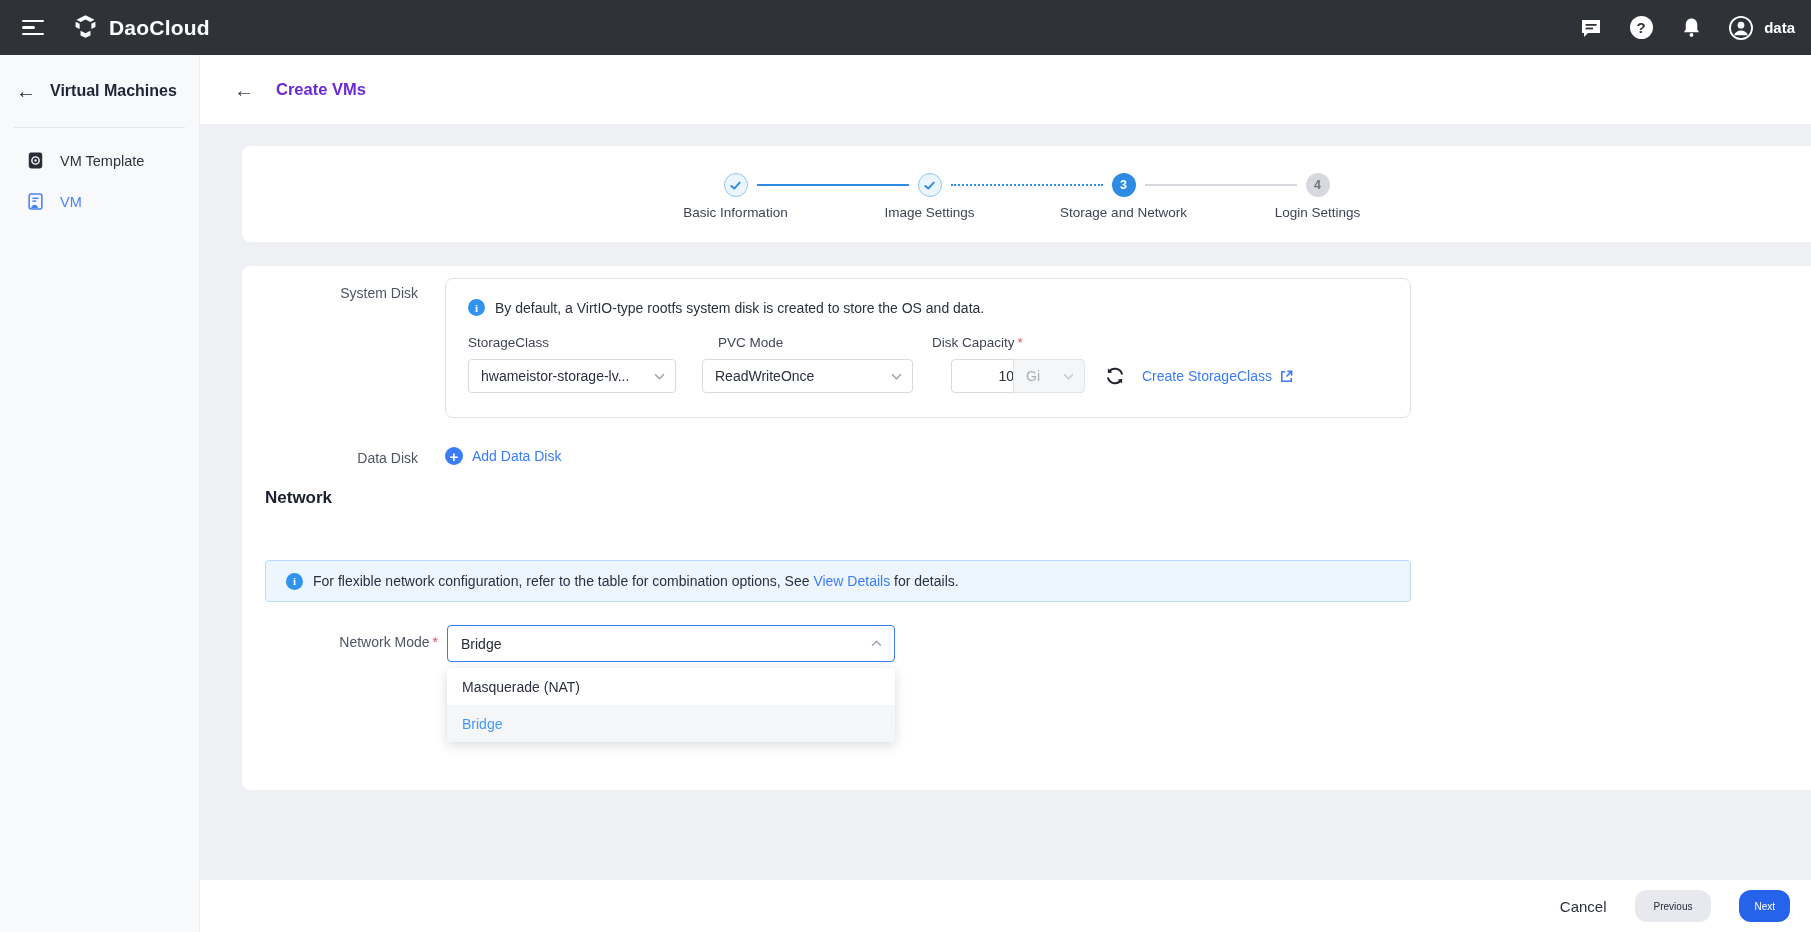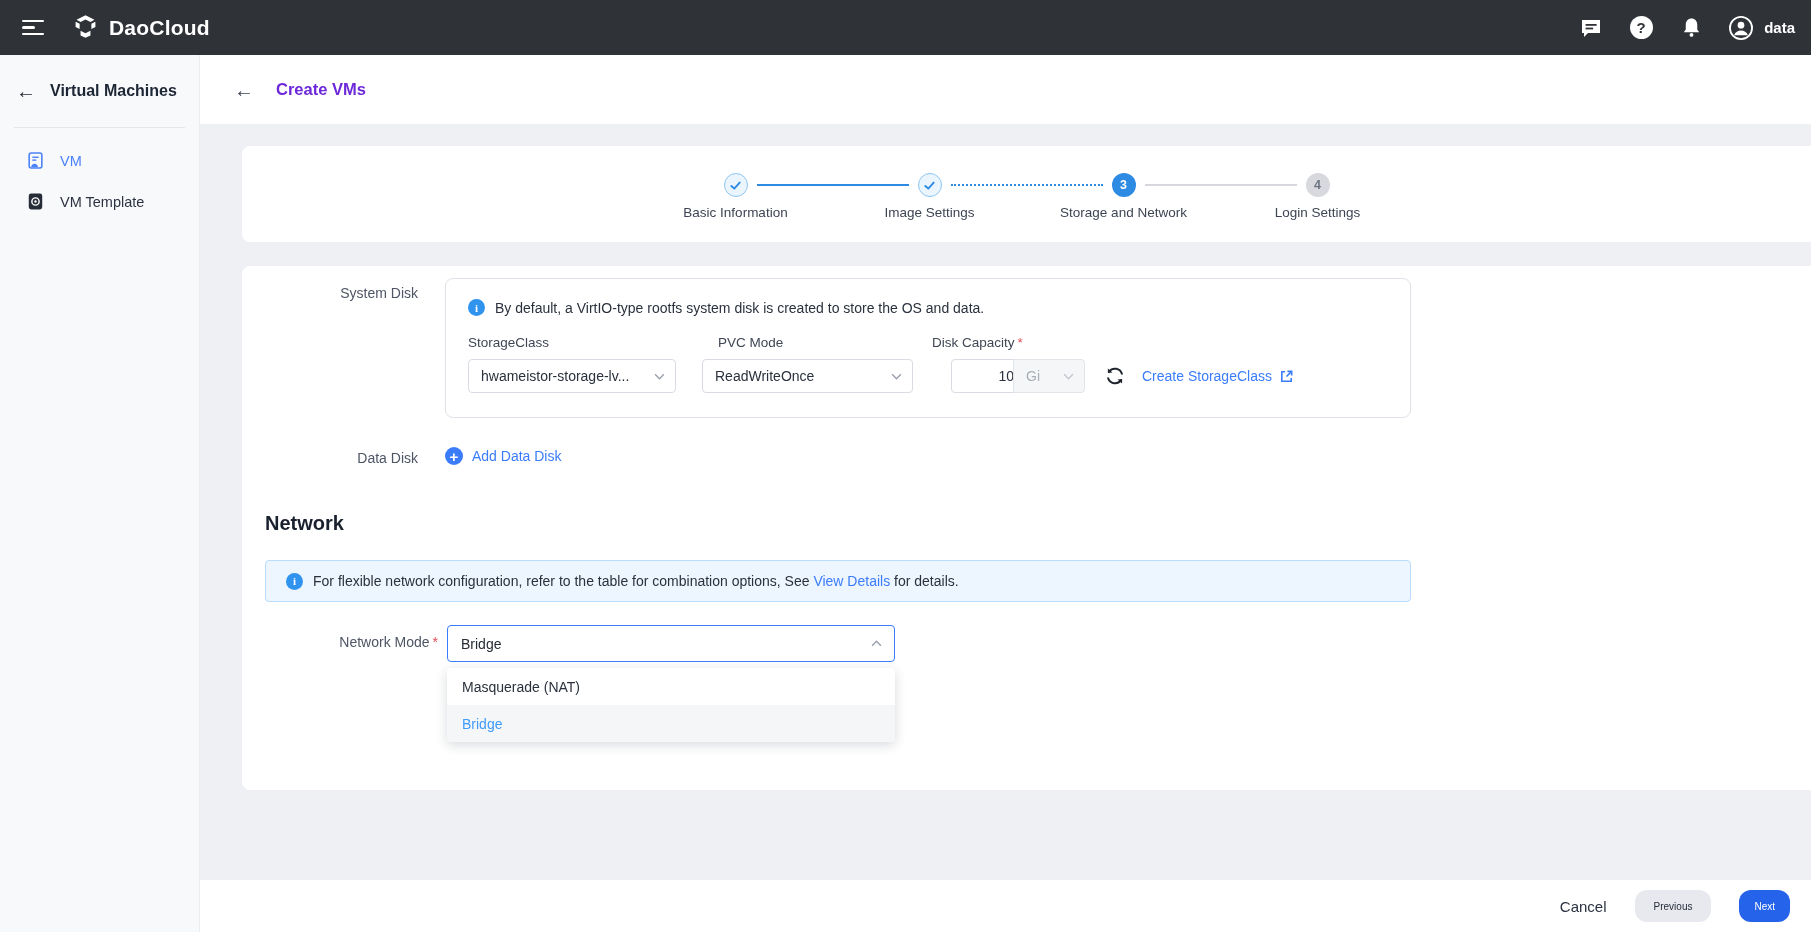--- a/index.html
+++ b/index.html
@@ -59,21 +59,21 @@
   .f-label { position:absolute; top:56px; font-size:13.5px; color:#3f4654; }
   .select { position:absolute; top:80px; height:34px; background:#fff; border:1px solid #d8dbe2; border-radius:4px; display:flex; align-items:center; justify-content:space-between; padding:0 10px 0 12px; font-size:14px; color:#2a313d; cursor:pointer; }
   .select.disabled { background:#f5f6f8; color:#a8aeb8; border-color:#e1e4e9; cursor:default; }
   .num-input { position:absolute; top:80px; height:34px; background:#fff; border:1px solid #d8dbe2; border-radius:4px 0 0 4px; display:flex; align-items:center; justify-content:space-between; padding-left:12px; font-size:14px; color:#2a313d; }
   .spinner { display:flex; flex-direction:column; align-items:center; justify-content:center; width:20px; height:100%; color:#b6bcc6; font-size:8px; line-height:7px; cursor:pointer; }
   .blue-link { color:#3b7cfa; font-size:14px; cursor:pointer; display:flex; align-items:center; gap:7px; }
 
   .add-row { position:absolute; left:203px; top:181px; display:flex; align-items:center; gap:9px; font-size:14px; color:#3b7cfa; cursor:pointer; }
   .plus-dot { width:18px; height:18px; border-radius:50%; background:#3b7cfa; color:#fff; display:flex; align-items:center; justify-content:center; font-size:15px; font-weight:700; line-height:1; }
 
-  .network-heading { position:absolute; left:23px; top:246px; font-size:20px; font-weight:700; color:#1a212e; }
+  .network-heading { position:absolute; left:23px; top:222px; font-size:17px; font-weight:700; color:#1a212e; }
   .banner { position:absolute; left:23px; top:294px; width:1146px; height:42px; background:#edf6ff; border:1px solid #b9dcfc; border-radius:4px; display:flex; align-items:center; gap:10px; padding-left:20px; font-size:14px; color:#2a313d; }
   .banner .blue-link { display:inline; }
 
   .netmode-select { position:absolute; left:205px; top:359px; width:448px; height:37px; border:1px solid #3b7cfa; border-radius:4px; background:#fff; display:flex; align-items:center; justify-content:space-between; padding:0 12px 0 13px; font-size:14px; color:#262c36; cursor:pointer; z-index:6; }
   .dropdown { position:absolute; left:205px; top:402px; width:448px; background:#fff; border-radius:4px; box-shadow:0 3px 12px rgba(15,23,42,.16); z-index:5; overflow:hidden; }
   .dd-option { height:37px; display:flex; align-items:center; padding-left:15px; font-size:14px; color:#2a313d; cursor:pointer; }
   .dd-option.selected { background:#f5f6f8; color:#3f9bfa; }
 
   .nic-panel { position:absolute; left:203px; top:412px; width:966px; height:137px; background:#f3f5f7; border-radius:8px; z-index:1; }
   .add-nic-btn { position:absolute; right:14px; top:15px; height:34px; padding:0 19px; background:#e7eaef; border-radius:4px; font-size:14px; color:#222a38; display:flex; align-items:center; cursor:pointer; }
@@ -142,40 +142,40 @@
 </div>
 
 <div class="shell">
 
   <div class="sidebar">
     <div class="sidebar-header">
       <span class="sidebar-back">←</span>
       <span class="sidebar-title">Virtual Machines</span>
     </div>
     <div class="sidebar-divider"></div>
+    <div class="side-item">
+      <span>
+        <svg width="19" height="19" viewBox="0 0 24 24">
+            <rect x="3.5" y="2" width="17" height="20" rx="3" fill="#262d38"></rect>
+            <circle cx="12" cy="12" r="4.6" fill="none" stroke="#fff" stroke-width="1.8"></circle>
+            <circle cx="12" cy="12" r="1.5" fill="#fff"></circle>
+          </svg>
+      </span>
+      <span>VM Template</span>
+    </div>
     <div class="side-item active">
       <span>
         <svg width="19" height="19" viewBox="0 0 24 24">
             <rect x="4" y="2.5" width="16" height="19" rx="2.5" fill="none" stroke="#4c82f7" stroke-width="2"></rect>
             <rect x="8" y="7" width="8" height="1.8" fill="#4c82f7"></rect>
             <rect x="8" y="10.6" width="5" height="1.8" fill="#4c82f7"></rect>
             <path d="M6.5 20.5c0-2.6 2-4.4 4.4-4.4 2.3 0 4.2 1.8 4.2 4.4z" fill="#4c82f7"></path>
           </svg>
       </span>
       <span>VM</span>
-    </div>
-    <div class="side-item">
-      <span>
-        <svg width="19" height="19" viewBox="0 0 24 24">
-            <rect x="3.5" y="2" width="17" height="20" rx="3" fill="#262d38"></rect>
-            <circle cx="12" cy="12" r="4.6" fill="none" stroke="#fff" stroke-width="1.8"></circle>
-            <circle cx="12" cy="12" r="1.5" fill="#fff"></circle>
-          </svg>
-      </span>
-      <span>VM Template</span>
     </div>
   </div>
 
   <div class="main">
     <div class="page-header">
       <span class="page-back">←</span>
       <span class="page-title">Create VMs</span>
     </div>
 
     <div class="content">

